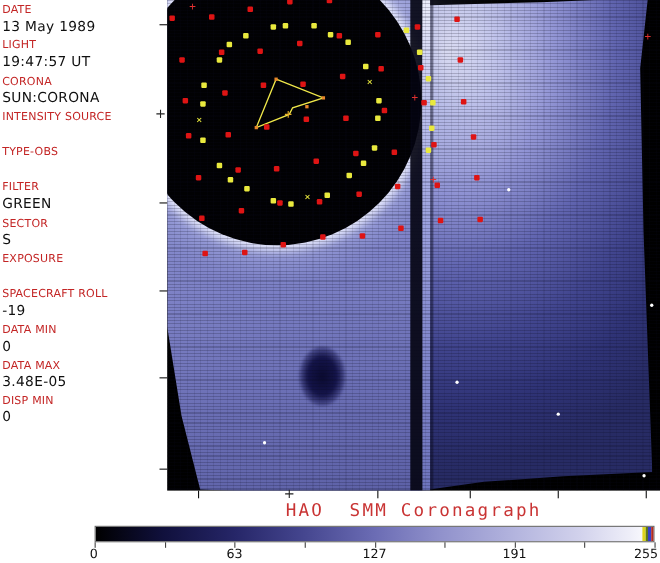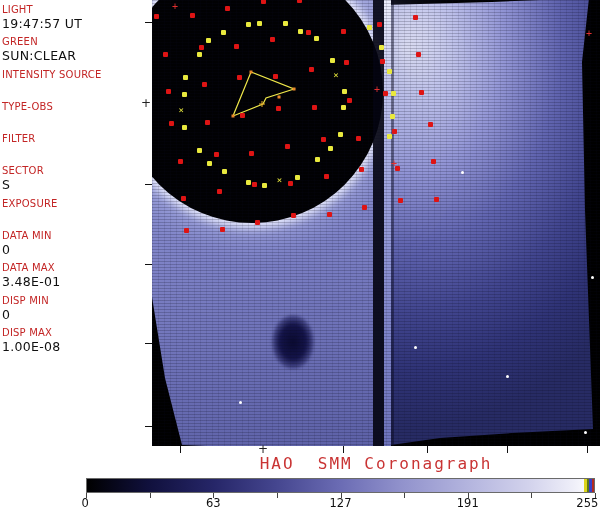--- a/index.html
+++ b/index.html
@@ -52,58 +52,63 @@
   #cbar{position:absolute;left:86px;top:478px;width:509px;height:15px;border:1px solid #6a6a6a;box-sizing:border-box;overflow:hidden}
   .cstripe{position:absolute;top:0;height:100%;width:3px}
   .ctick{position:absolute;top:493px;width:1px;height:5px;background:#444}
   .cblab{position:absolute;top:496px;font-size:11.5px;color:#101010;font-family:"DejaVu Sans",sans-serif}
 </style>
 </head>
 <body>
 
 <div id="sidebar">
     <div class="field">
+      <div class="flabel">DATE</div>
+      <div class="fvalue">13 May 1989</div>
+    </div>
+    <div class="field">
       <div class="flabel">LIGHT</div>
       <div class="fvalue">19:47:57 UT</div>
     </div>
     <div class="field">
-      <div class="flabel">GREEN</div>
-      <div class="fvalue">SUN:CLEAR</div>
+      <div class="flabel">CORONA</div>
+      <div class="fvalue">SUN:CORONA</div>
     </div>
     <div class="field">
       <div class="flabel">INTENSITY SOURCE</div>
     </div>
     <div class="field">
       <div class="flabel">TYPE-OBS</div>
     </div>
     <div class="field">
       <div class="flabel">FILTER</div>
+      <div class="fvalue">GREEN</div>
     </div>
     <div class="field">
       <div class="flabel">SECTOR</div>
       <div class="fvalue">S</div>
     </div>
     <div class="field">
       <div class="flabel">EXPOSURE</div>
     </div>
     <div class="field">
+      <div class="flabel">SPACECRAFT ROLL</div>
+      <div class="fvalue">-19</div>
+    </div>
+    <div class="field">
       <div class="flabel">DATA MIN</div>
       <div class="fvalue">0</div>
     </div>
     <div class="field">
       <div class="flabel">DATA MAX</div>
-      <div class="fvalue">3.48E-01</div>
+      <div class="fvalue">3.48E-05</div>
     </div>
     <div class="field">
       <div class="flabel">DISP MIN</div>
       <div class="fvalue">0</div>
-    </div>
-    <div class="field">
-      <div class="flabel">DISP MAX</div>
-      <div class="fvalue">1.00E-08</div>
     </div>
   </div>
 
 <div id="imageArea">
   <div id="panelLeft"></div>
   <div id="panelRight"></div>
   <div id="occultDisk"></div>
   <div id="pylonBand"></div>
   <div id="pylonStripe"></div>
   <div id="pylonBand2"></div>

